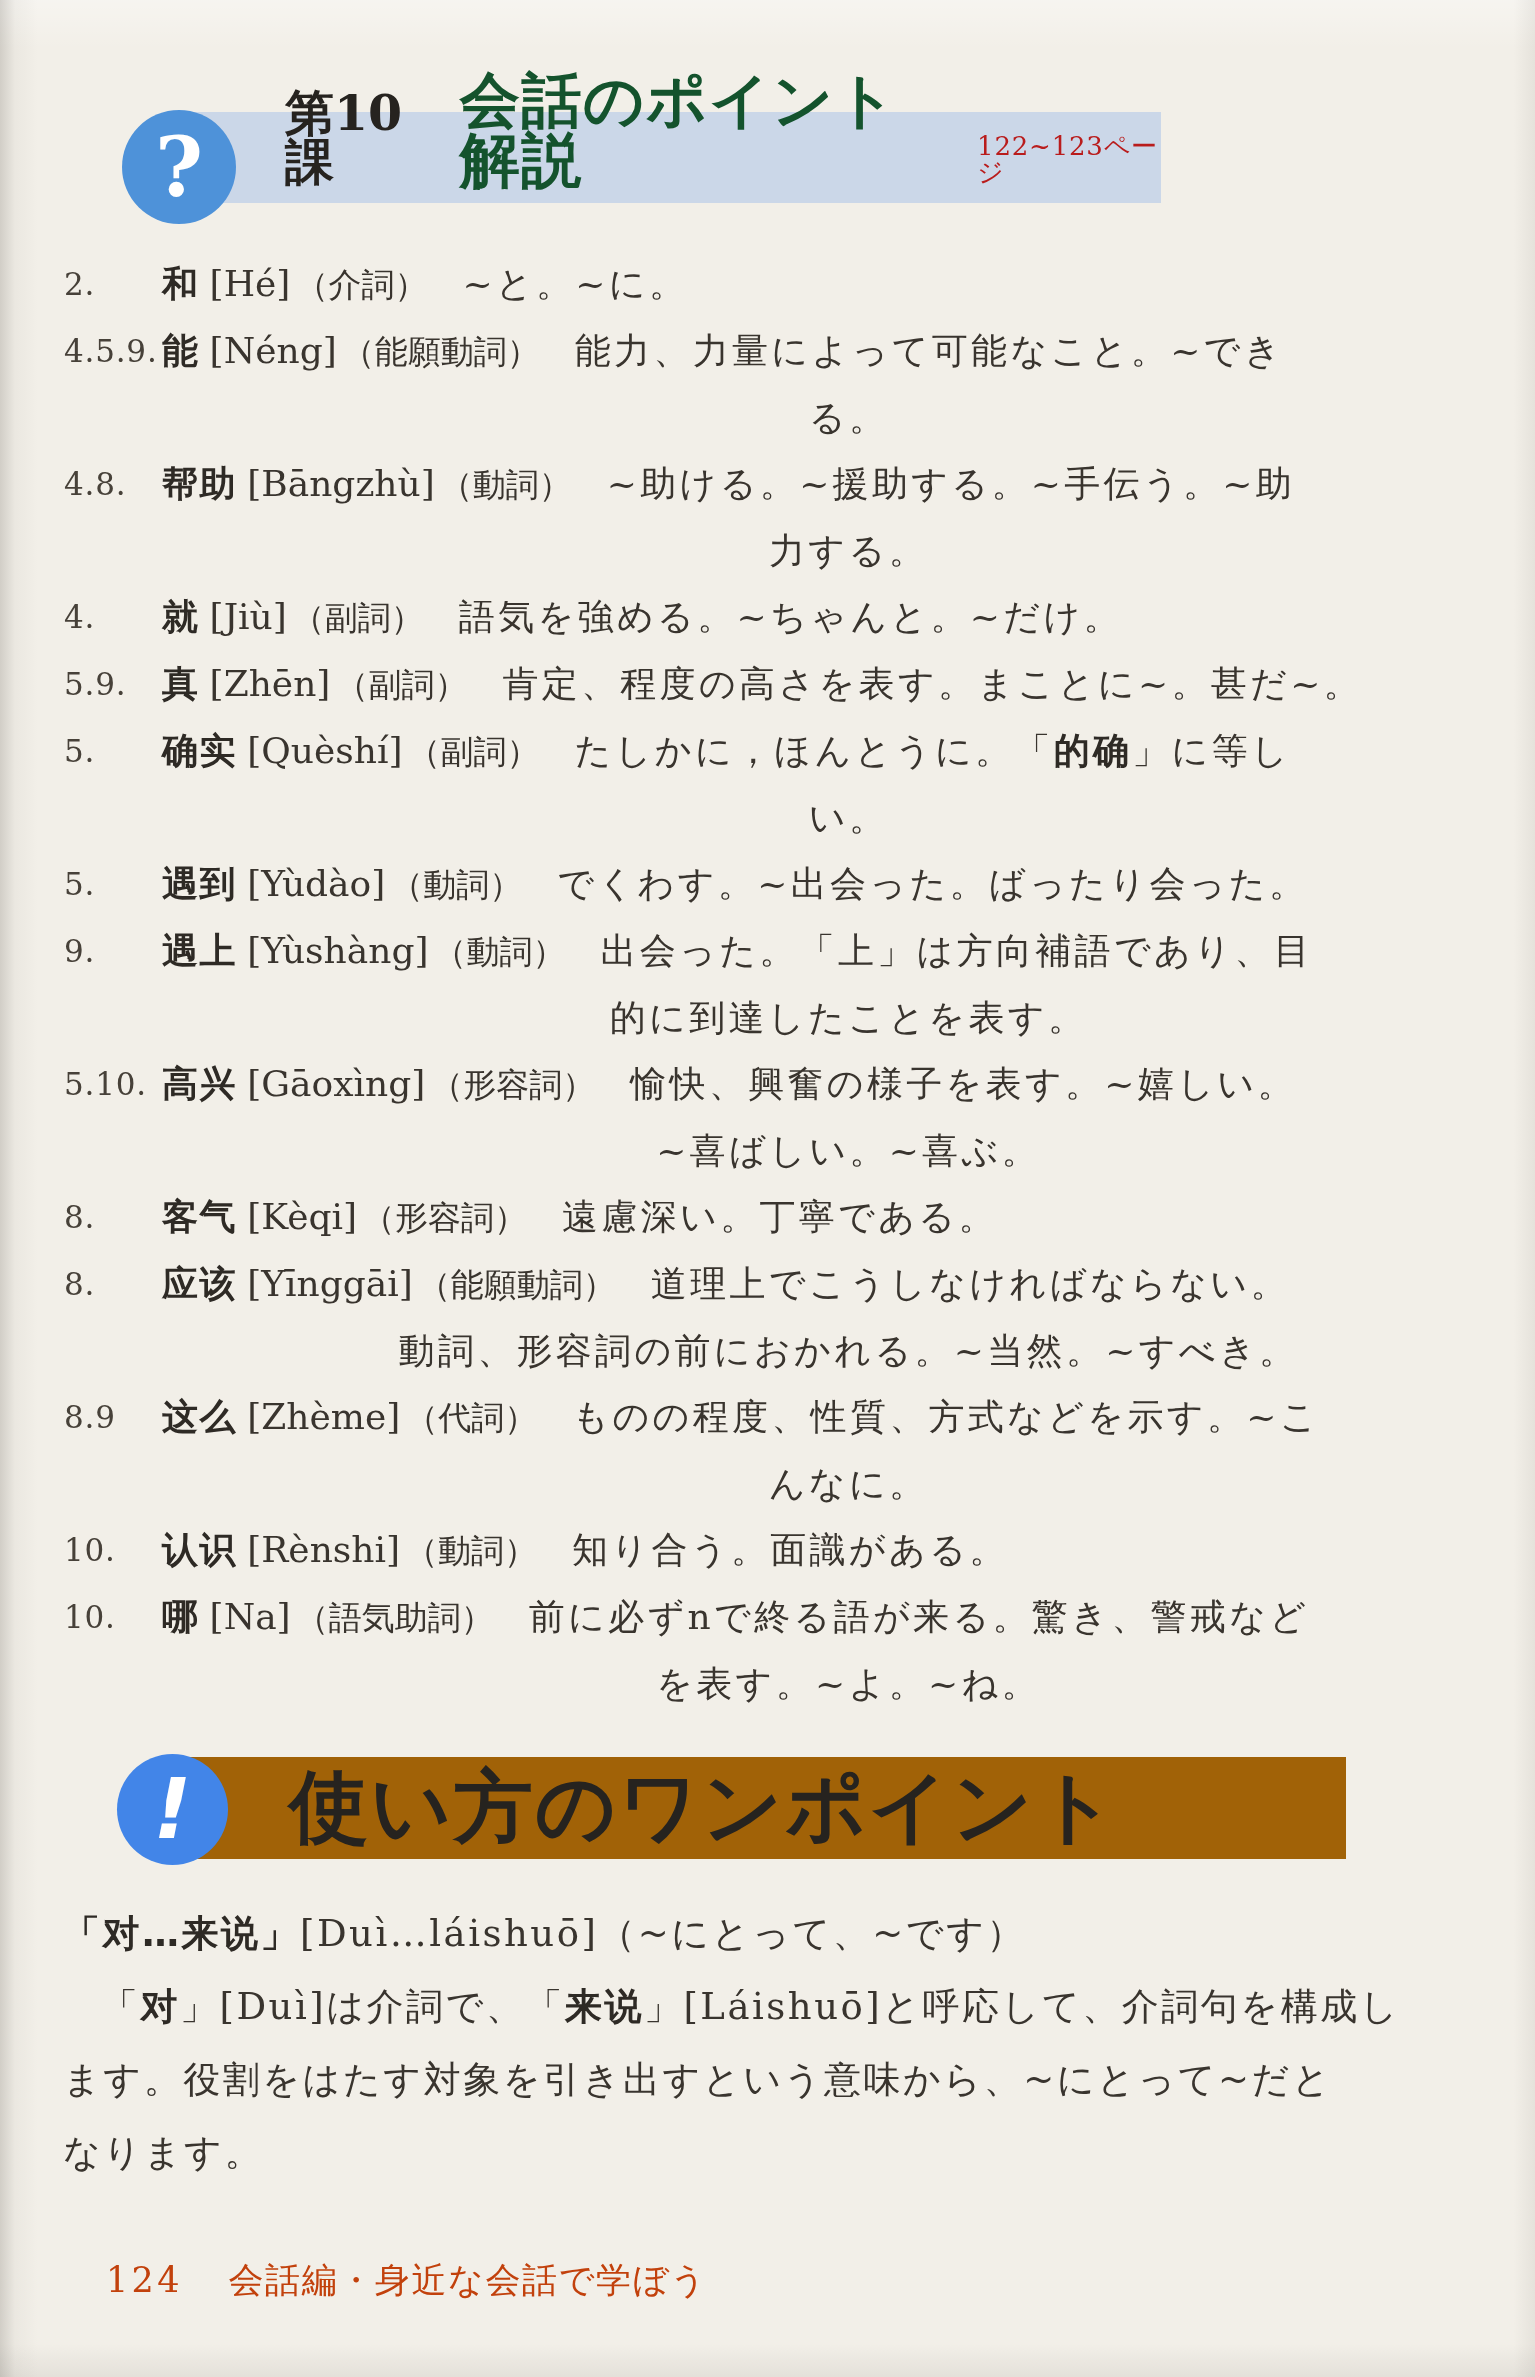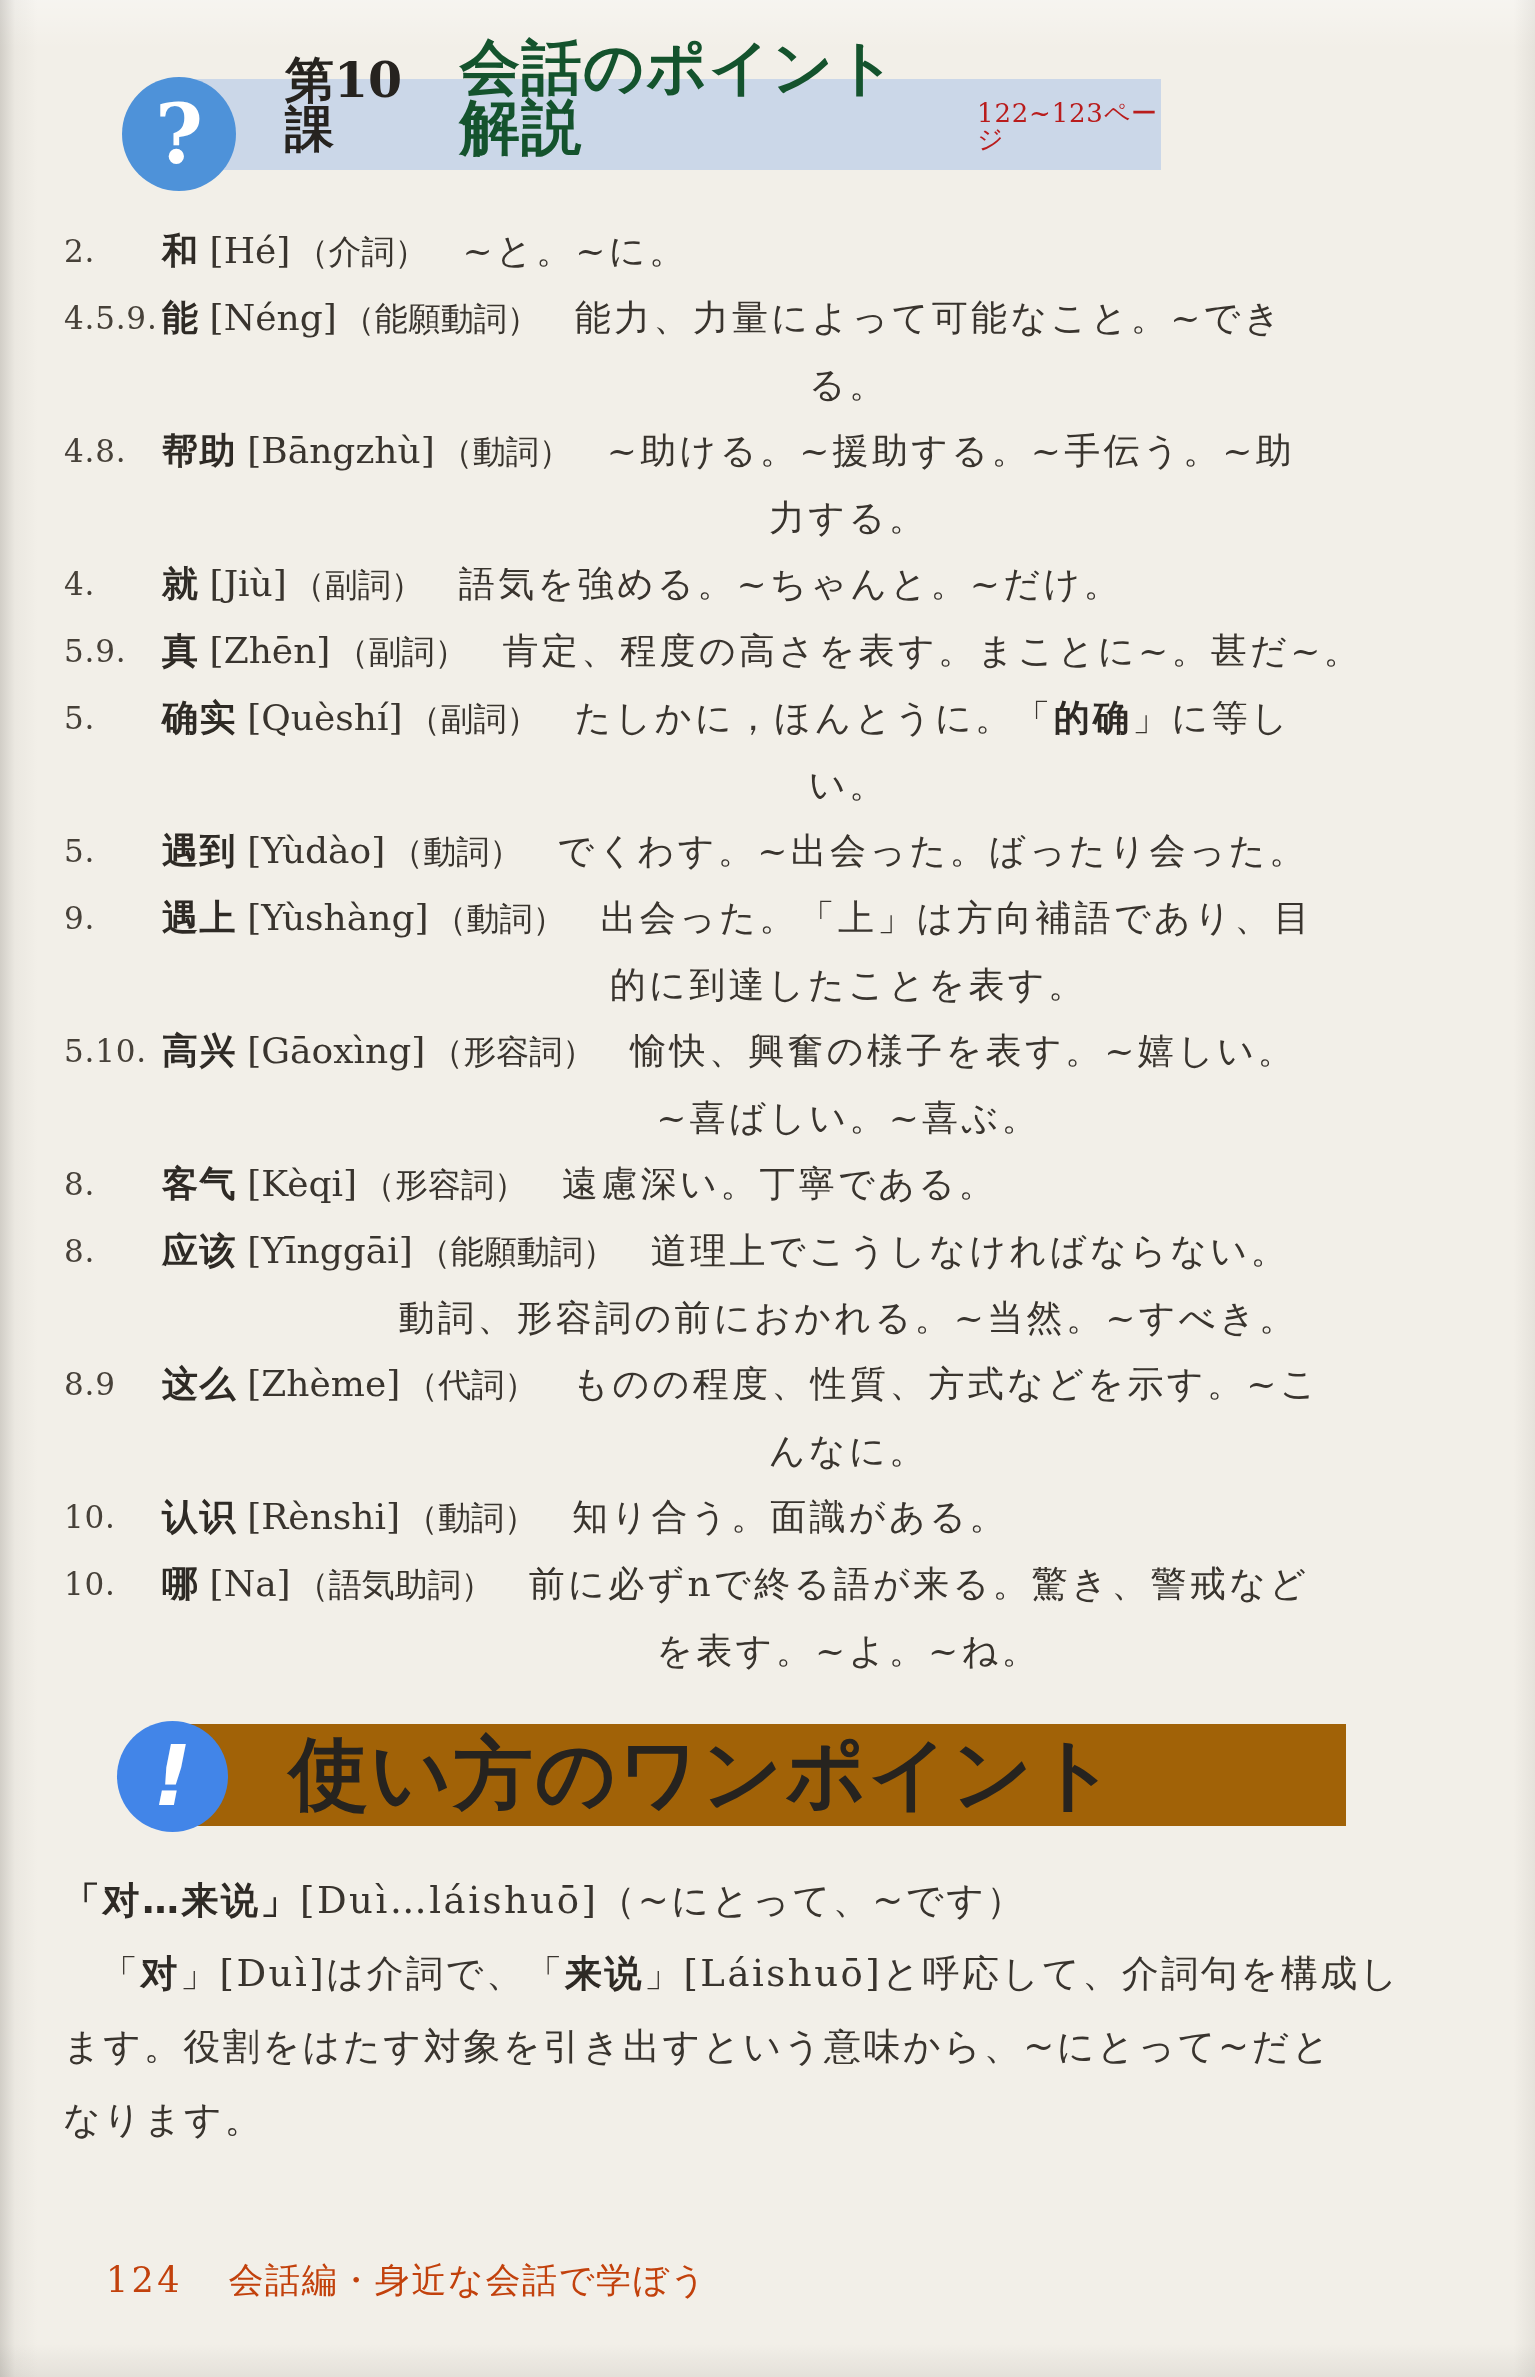--- a/index.html
+++ b/index.html
@@ -15,21 +15,21 @@
     content:'';
     position:absolute; inset:0; pointer-events:none;
     background:
       linear-gradient(90deg, rgba(60,55,48,0.18), rgba(60,55,48,0.04) 15px, rgba(0,0,0,0) 38px),
       linear-gradient(270deg, rgba(60,55,48,0.07), rgba(0,0,0,0) 21.4px),
       linear-gradient(180deg, rgba(255,255,255,0.35), rgba(0,0,0,0) 49px),
       linear-gradient(0deg, rgba(60,55,48,0.08), rgba(0,0,0,0) 33px);
   }
 
   
-  .sec1 { position:relative; margin-top:79px; height:98px; }
+  .sec1 { position:relative; margin-top:112px; height:98px; }
   .band1 {
     position:absolute; left:188px; top:0; width:973px; height:91px;
     background:#cbd7e8;
     display:flex; align-items:flex-end;
     padding:0 0 8.2px 97px; box-sizing:border-box;
   }
   .lesson   { font-size:49px; font-weight:700; line-height:1; padding-bottom:8.2px; color:#26231f; }
   .h1title  { font-size:60px; font-weight:700; line-height:1; margin-left:28px; letter-spacing:1.6px; color:#14532d;font-family:Liberation Mono, monospace; }
   .pagerange{ font-size:26px; line-height:1; margin-left:21.4px; padding-bottom:10px; letter-spacing:0.8px; color:#b91c1c; }
 

